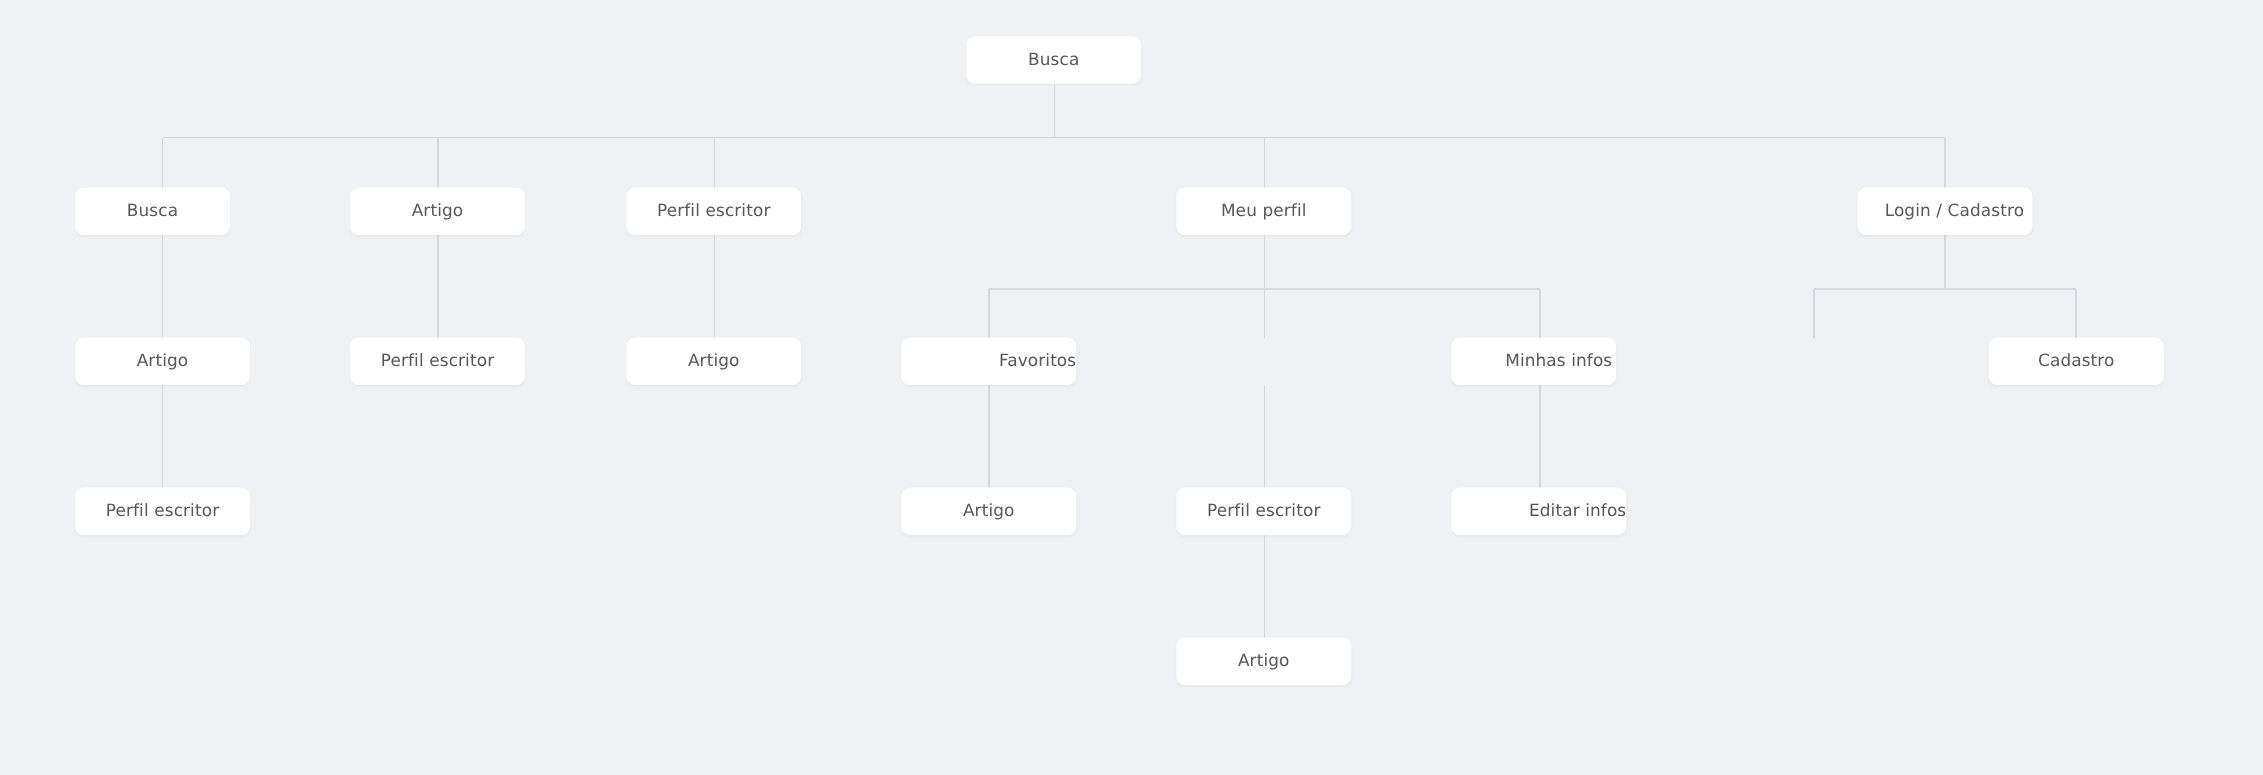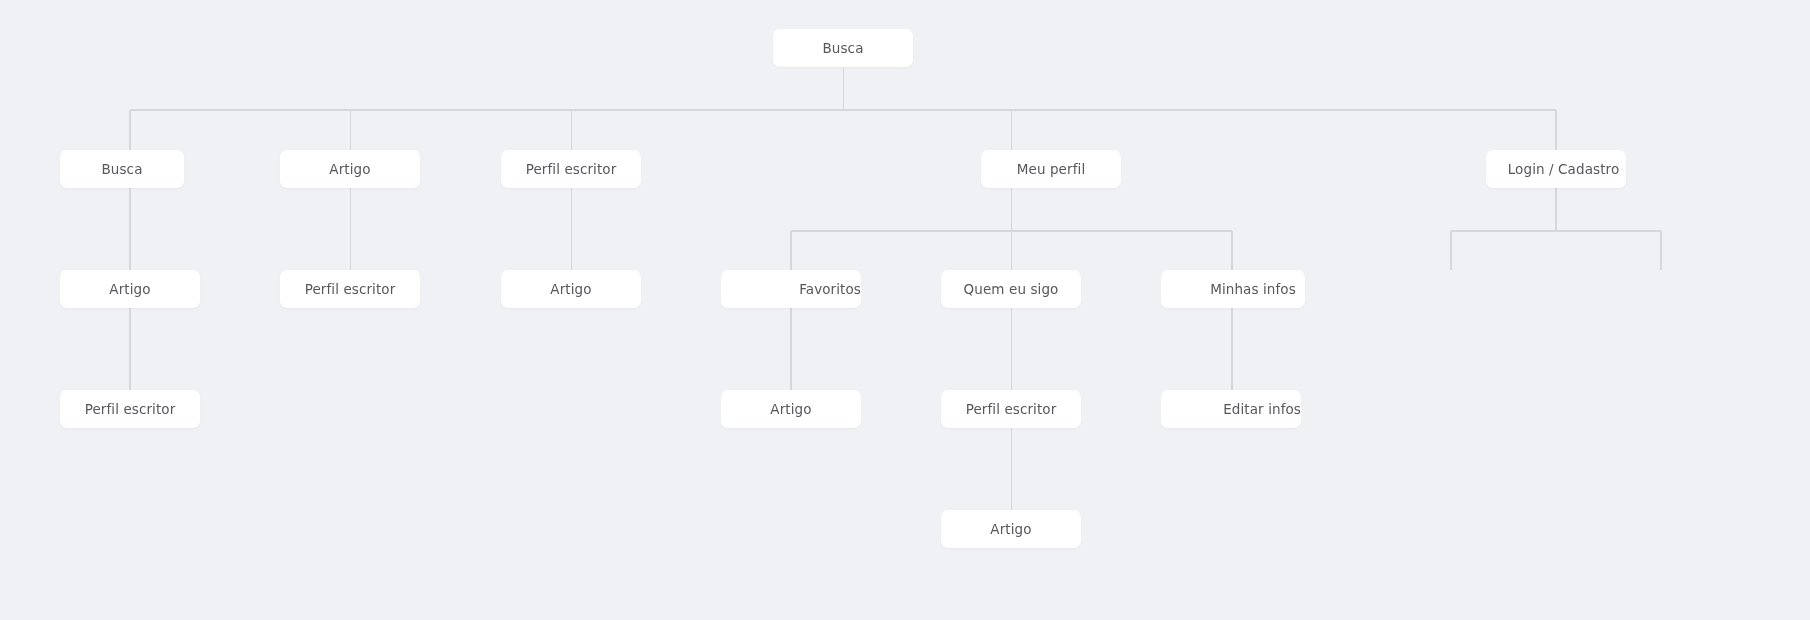--- a/index.html
+++ b/index.html
@@ -95,21 +95,21 @@
   </div>
 
   <div class="node" style="left:280px; top:150px; width:140px;">
     <span>Artigo</span>
   </div>
 
   <div class="node" style="left:501px; top:150px; width:140px;">
     <span>Perfil escritor</span>
   </div>
 
-  <div class="node" style="left:941px; top:150px; width:140px;margin-left:40px;">
+  <div class="node" style="left:941px; top:150px; width:140px;">
     <span>Meu perfil</span>
   </div>
 
   <div class="node" style="left:1486px; top:150px; width:140px;padding-left:15px;">
     <span>Login / Cadastro</span>
   </div>
 
   <div class="node" style="left:60px; top:270px; width:140px;">
     <span>Artigo</span>
   </div>
@@ -119,29 +119,29 @@
   </div>
 
   <div class="node" style="left:501px; top:270px; width:140px;">
     <span>Artigo</span>
   </div>
 
   <div class="node" style="left:721px; top:270px; width:140px;justify-content:flex-end;">
     <span>Favoritos</span>
   </div>
 
-  <div class="node" style="left:941px; top:270px; width:140px;">
-    <span>Quem eu sigo</span>
-  </div>
 
-  <div class="node" style="left:1161px; top:270px; width:144px;padding-left:40px;">
+  <div class="node" style="left:1161px; top:270px; width:132px;padding-left:40px;">
     <span>Minhas infos</span>
   </div>
 
 
+  <div class="node" style="left:1591px; top:270px; width:140px;">
+    <span>Cadastro</span>
+  </div>
 
   <div class="node" style="left:60px; top:390px; width:140px;">
     <span>Perfil escritor</span>
   </div>
 
   <div class="node" style="left:721px; top:390px; width:140px;">
     <span>Artigo</span>
   </div>
 
   <div class="node" style="left:941px; top:390px; width:140px;">

